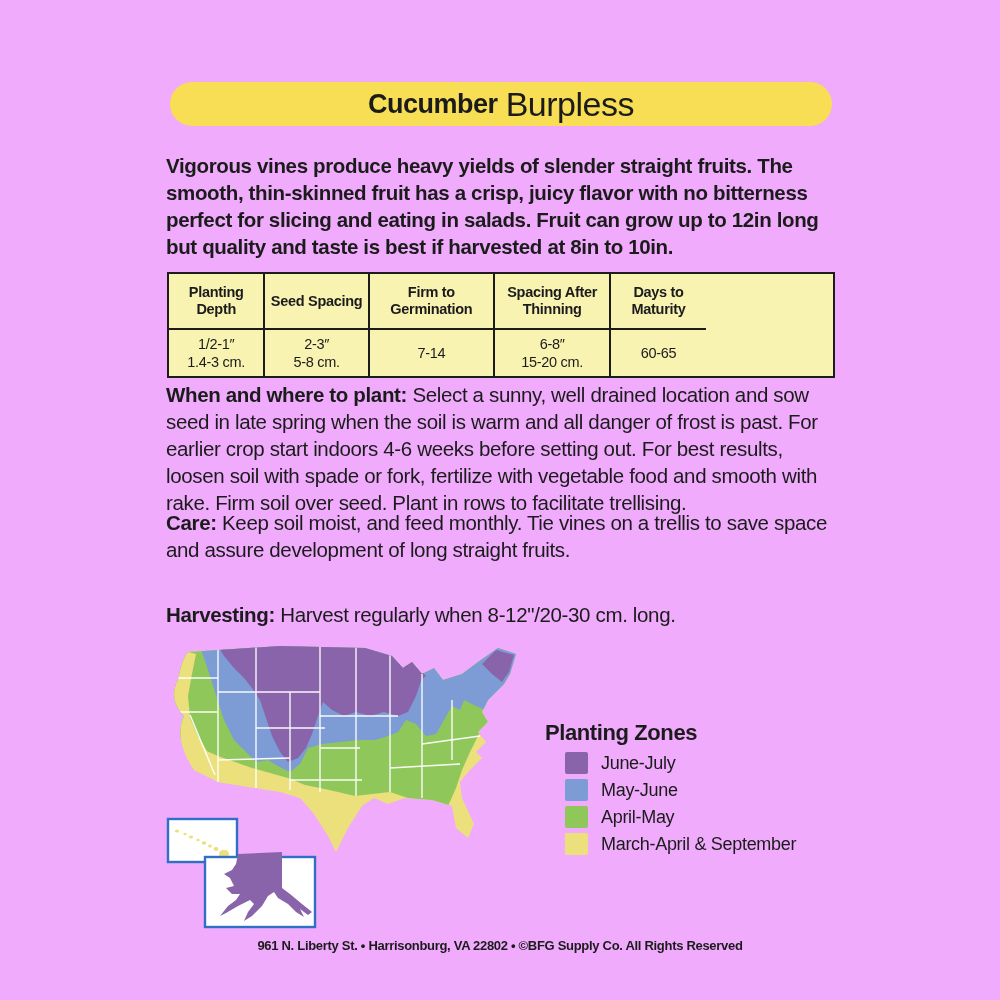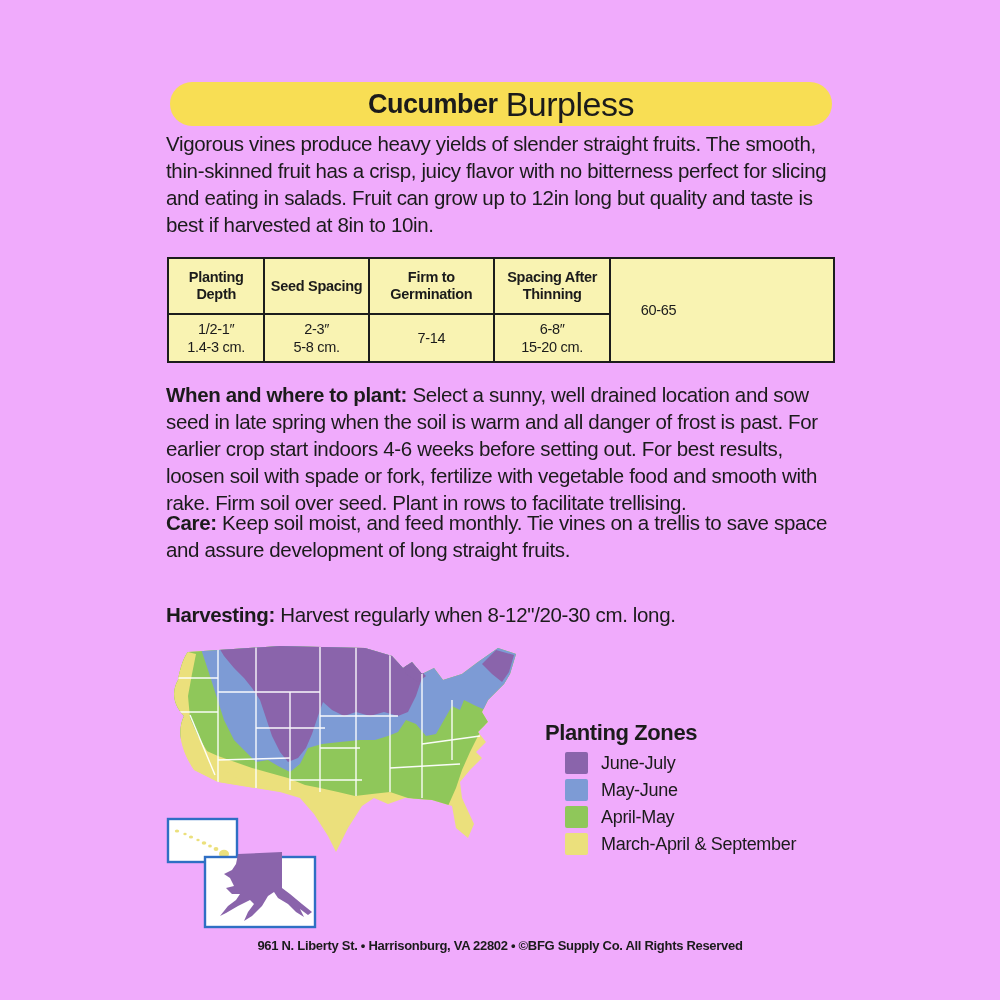--- a/index.html
+++ b/index.html
@@ -5,27 +5,27 @@
   * { margin:0; padding:0; box-sizing:border-box; }
   html,body { width:1000px; height:1000px; background:#ffffff; font-family:"Liberation Sans", sans-serif; color:#1b1b1b; }
   .page { position:relative; width:1000px; height:1000px; background:#f0abfc; overflow:hidden; }
 
   .banner { position:absolute; left:170px; top:82px; width:662px; height:44px;
             border-radius:22px; display:flex; align-items:center; justify-content:center; }
   .banner .t-main { font-size:27px; font-weight:800; letter-spacing:-0.5px; }
   .banner .t-sub  { font-size:34px; font-weight:400; margin-left:8px; letter-spacing:-0.5px; }
 
   .body-text { position:absolute; left:166px; width:674px; font-size:20.5px; line-height:27px; letter-spacing:-0.35px; }
-  .desc { top:130px; }
+  .desc { top:152px;font-weight:bold; }
   .sect-when { top:381px; }
   .sect-care { top:509px; }
   .sect-harvest { top:601px; }
   .lead { font-weight:800; }
 
-  .grow-table { position:absolute; left:167px; top:257px; width:668px; height:106px;
+  .grow-table { position:absolute; left:167px; top:272px; width:668px; height:106px;
                 border:2px solid #1c1c1c; display:flex; }
   .gt-col { display:flex; flex-direction:column; border-left:2px solid #1c1c1c; }
   .gt-col:first-child { border-left:none; }
   .gt-head { height:56px; border-bottom:2px solid #1c1c1c; display:flex; flex-direction:column;
              align-items:center; justify-content:center; font-weight:800; font-size:14.5px;
              line-height:17px; text-align:center; letter-spacing:-0.3px; padding:2px; }
   .gt-val  { flex:1; display:flex; flex-direction:column; align-items:center; justify-content:center;
              font-size:14.5px; line-height:18px; text-align:center; letter-spacing:-0.3px; }
   .c0{width:14.22%}.c1{width:15.72%}.c2{width:19.16%}.c3{width:18.86%}.c4{width:17.52%}.c5{width:14.52%}
 
@@ -75,20 +75,21 @@
       </div>
     </div>
     <div class="gt-col c4">
       <div class="gt-head">Spacing After Thinning</div>
       <div class="gt-val">
         <span>6-8″</span>
         <span>15-20 cm.</span>
       </div>
     </div>
     <div class="gt-col c5">
+      <div class="gt-head">Days to Maturity</div>
       <div class="gt-val">
         <span>60-65</span>
         <span></span>
       </div>
     </div>
   </div>
 
   <p class="body-text sect-when"><span class="lead">When and where to plant:</span> <span>Select a sunny, well drained location and sow seed in late spring when the soil is warm and all danger of frost is past. For earlier crop start indoors 4-6 weeks before setting out. For best results, loosen soil with spade or fork, fertilize with vegetable food and smooth with rake. Firm soil over seed. Plant in rows to facilitate trellising.</span></p>
 
   <p class="body-text sect-care"><span class="lead">Care:</span> <span>Keep soil moist, and feed monthly. Tie vines on a trellis to save space and assure development of long straight fruits.</span></p>

